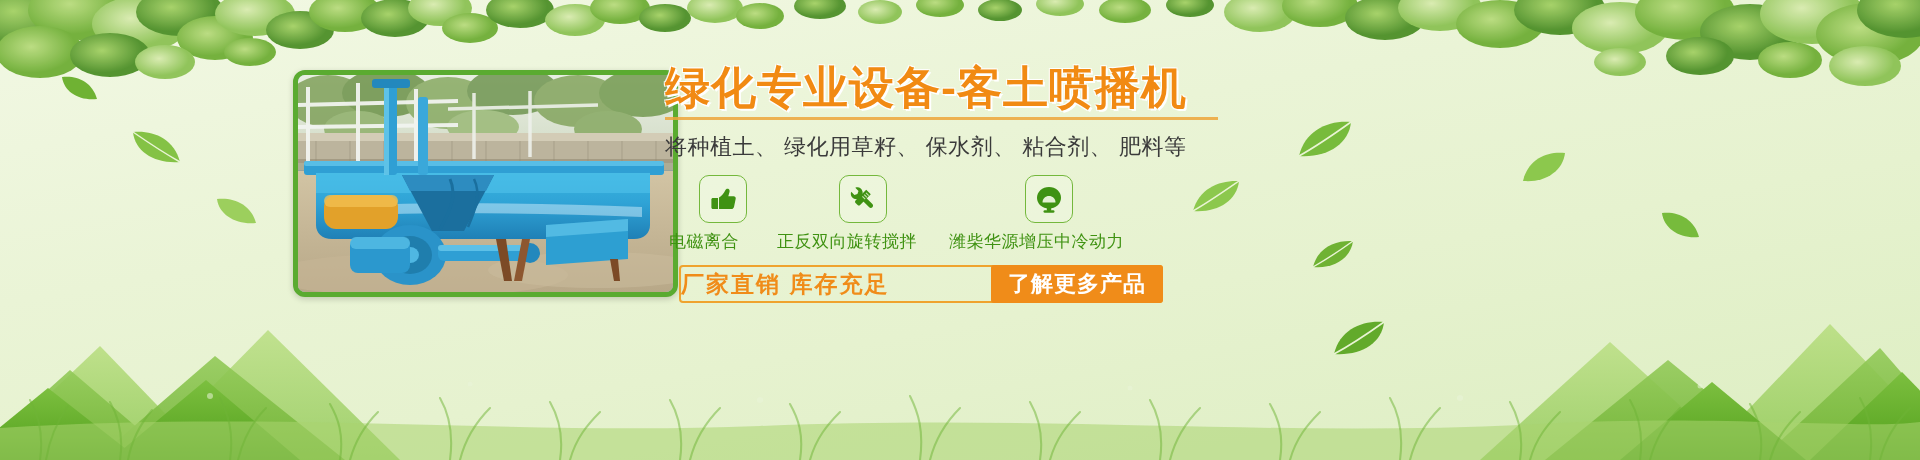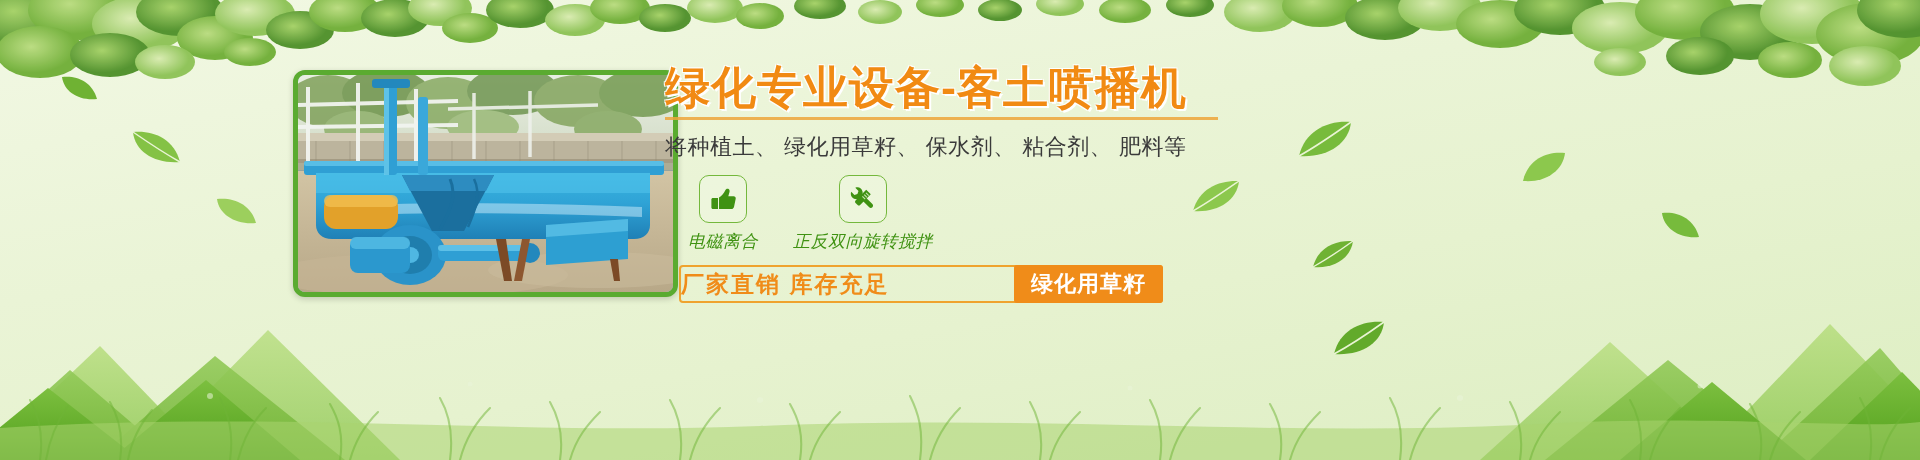--- a/index.html
+++ b/index.html
@@ -46,21 +46,21 @@
   }
   .title-rule {
     margin-top:3px; width:553px; height:3px; background:#eda53a; opacity:.85;
   }
   .subtitle {
     margin-top:12px; font-size:22px; line-height:29px; color:#3a3a3a;
     letter-spacing:.5px; white-space:nowrap;
   }
 
   .features { display:flex; margin-top:14px; margin-left:4px; }
-  .feature { text-align:center;font-style:italic; }
+  .feature { text-align:left; }
   .feature-0 { width:108px; }
   .feature-1 { width:172px; }
   .feature-2 { width:200px; }
   .ficon {
     width:48px; height:48px; margin:0 auto;
     border:1.6px solid #74b83c; border-radius:10px;
     display:flex; align-items:center; justify-content:center;
     background:rgba(255,255,255,.18);
   }
   .flabel {
@@ -417,23 +417,34 @@
             <g stroke="#d7ecc0" stroke-width="1.1" opacity="0.9">
               <line x1="14.4" y1="12.4" x2="17.2" y2="15.2"></line>
               <line x1="16.2" y1="10.6" x2="19" y2="13.4"></line>
               <line x1="18" y1="8.8" x2="20.8" y2="11.6"></line>
             </g>
           </svg>
         </div>
         <div class="flabel">正反双向旋转搅拌</div>
       </div>
 
+      <div class="feature feature-2">
+        <div class="ficon">
+          <svg width="30" height="30" viewBox="0 0 30 30">
+            <path d="M15,3 C21.6,3 27,7.6 27,13.8 C27,20 21.6,24.6 15,24.6 C8.4,24.6 3,20 3,13.8 C3,7.6 8.4,3 15,3 Z" fill="#3f9212"></path>
+            <path d="M8.5,18.5 C8.5,14.6 11.5,12 15,12 C18.5,12 21.5,14.6 21.5,18.5 Z" fill="#e5f1d3"></path>
+            <rect x="12.8" y="22.2" width="4.4" height="5" rx="1.4" fill="#3f9212"></rect>
+            <rect x="9.5" y="26.2" width="11" height="2.6" rx="1.3" fill="#3f9212"></rect>
+          </svg>
+        </div>
+        <div class="flabel">潍柴华源增压中冷动力</div>
+      </div>
 
     </div>
 
     <div class="cta-bar">
       <div class="cta-text">厂家直销  库存充足</div>
-      <div class="cta-button">绿化用草籽</div>
+      <div class="cta-button">了解更多产品</div>
     </div>
 
   </div>
 
 </div>
 
 </body></html>

